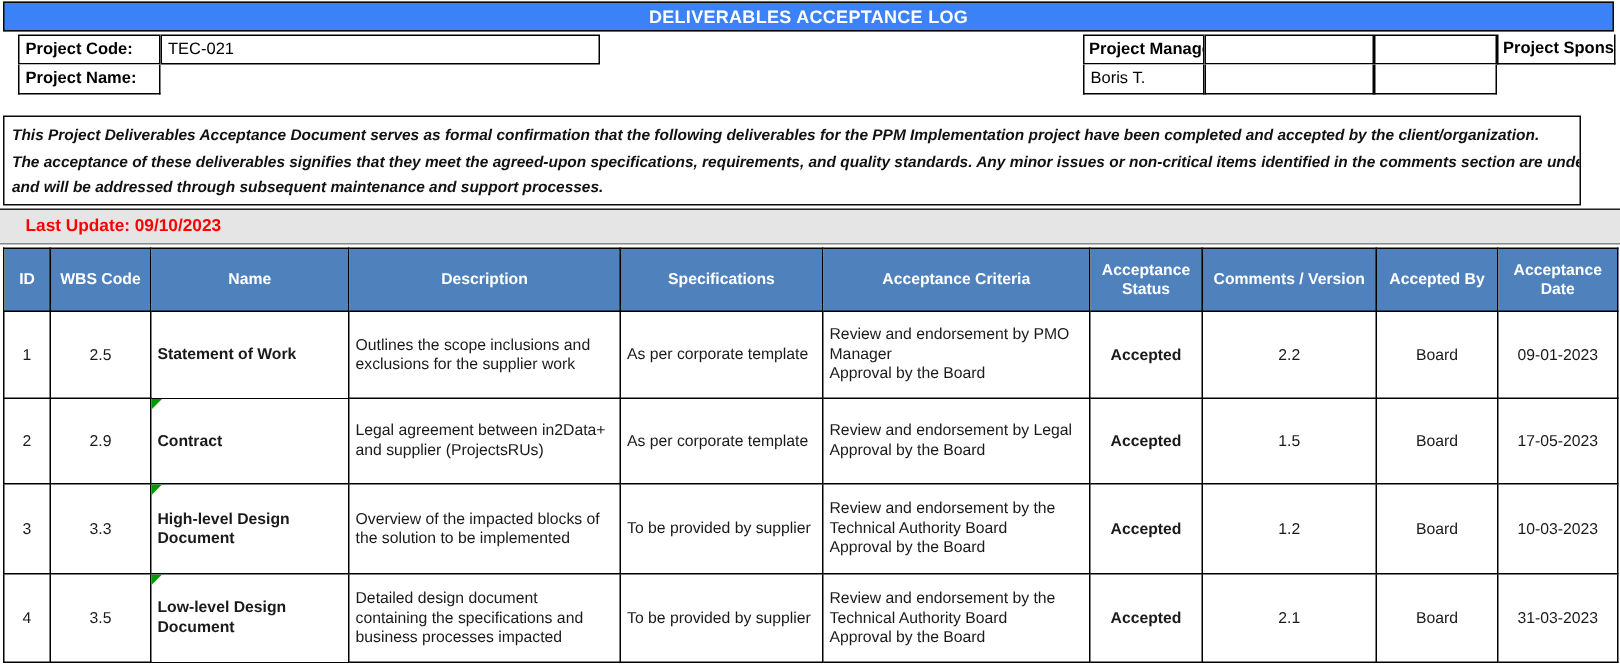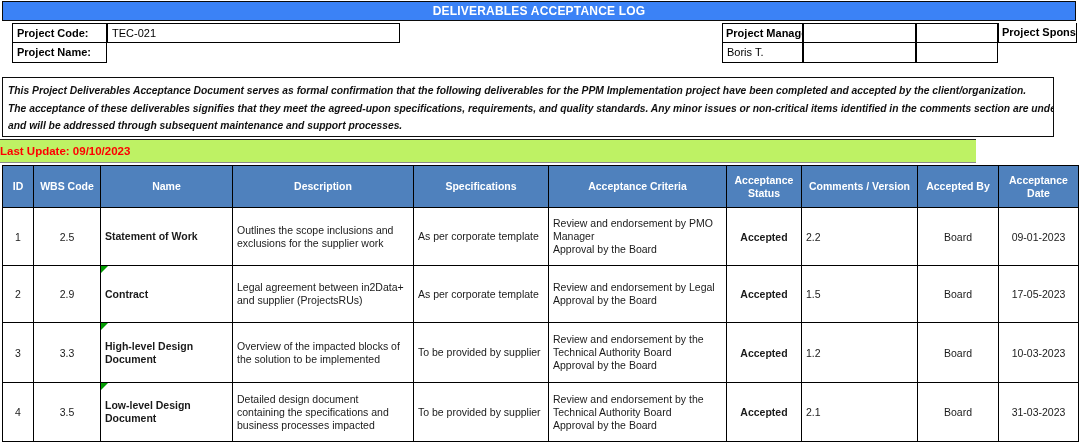--- a/index.html
+++ b/index.html
@@ -17,37 +17,37 @@
   .info-grid .label { font-weight:bold; }
   #proj-left { left:12px; grid-template-columns:95px 293px; }
   #proj-right { left:722px; grid-template-columns:81px 113px 82px 79px; }
   #proj-right .label { padding-left:3px; }
 
   .intro-box { position:absolute; left:2px; top:77px; width:1052px; height:60px;
     border:1px solid #0b0b0b; padding:4px 5px 0 5px; overflow:hidden; }
   .intro-line { font-size:10.3px; font-weight:bold; font-style:italic; color:#111;
     line-height:17.5px; white-space:nowrap; }
 
-  .update-bar { position:absolute; left:0; top:139px; width:976px; height:24px;
-    background:#bef264; border-top:1px solid #222; border-bottom:1px solid #8a8a8a;
-    color:#FF0000; font-weight:bold; font-size:11.5px; line-height:22px; padding-left:0; }
+  .update-bar { position:absolute; left:0; top:139px; width:1080px; height:24px;
+    background:#e5e5e5; border-top:1px solid #222; border-bottom:1px solid #8a8a8a;
+    color:#FF0000; font-weight:bold; font-size:11.5px; line-height:22px; padding-left:17px; }
 
   table.log { position:absolute; left:2px; top:165px; width:1076px;
     border-collapse:collapse; table-layout:fixed; }
   table.log th, table.log td { border:1px solid #000; overflow:hidden; vertical-align:middle; }
   table.log th { background:#4F81BD; color:#fff; font-weight:bold; font-size:10.5px;
     text-align:center; height:42px; padding:0 2px; line-height:13px; }
   table.log td { font-size:10.5px; color:#1a1a1a; background:#fff; padding:2px 4px; }
   tr.r1 td { height:58px; } tr.r2 td { height:57px; } tr.r3 td { height:60px; } tr.r4 td { height:59px; }
   td.center { text-align:center; }
   td.name { font-weight:bold; position:relative; line-height:13px; }
   td.wrap { line-height:13px; }
   td.criteria { white-space:pre-line; line-height:13px; }
   td.status { background:#EBF1DE; color:#00A550; font-weight:bold; text-align:center; }
-  td.comments { color:#595959; text-align:left; }
+  td.comments { color:#595959; text-align:center; }
   .note-tri { position:absolute; left:0; top:0; width:0; height:0;
     border-top:7px solid #009B00; border-right:7px solid transparent; }
 </style>
 </head>
 <body>
 
 <div class="page">
 
   <div class="title-bar">DELIVERABLES ACCEPTANCE LOG</div>
 

